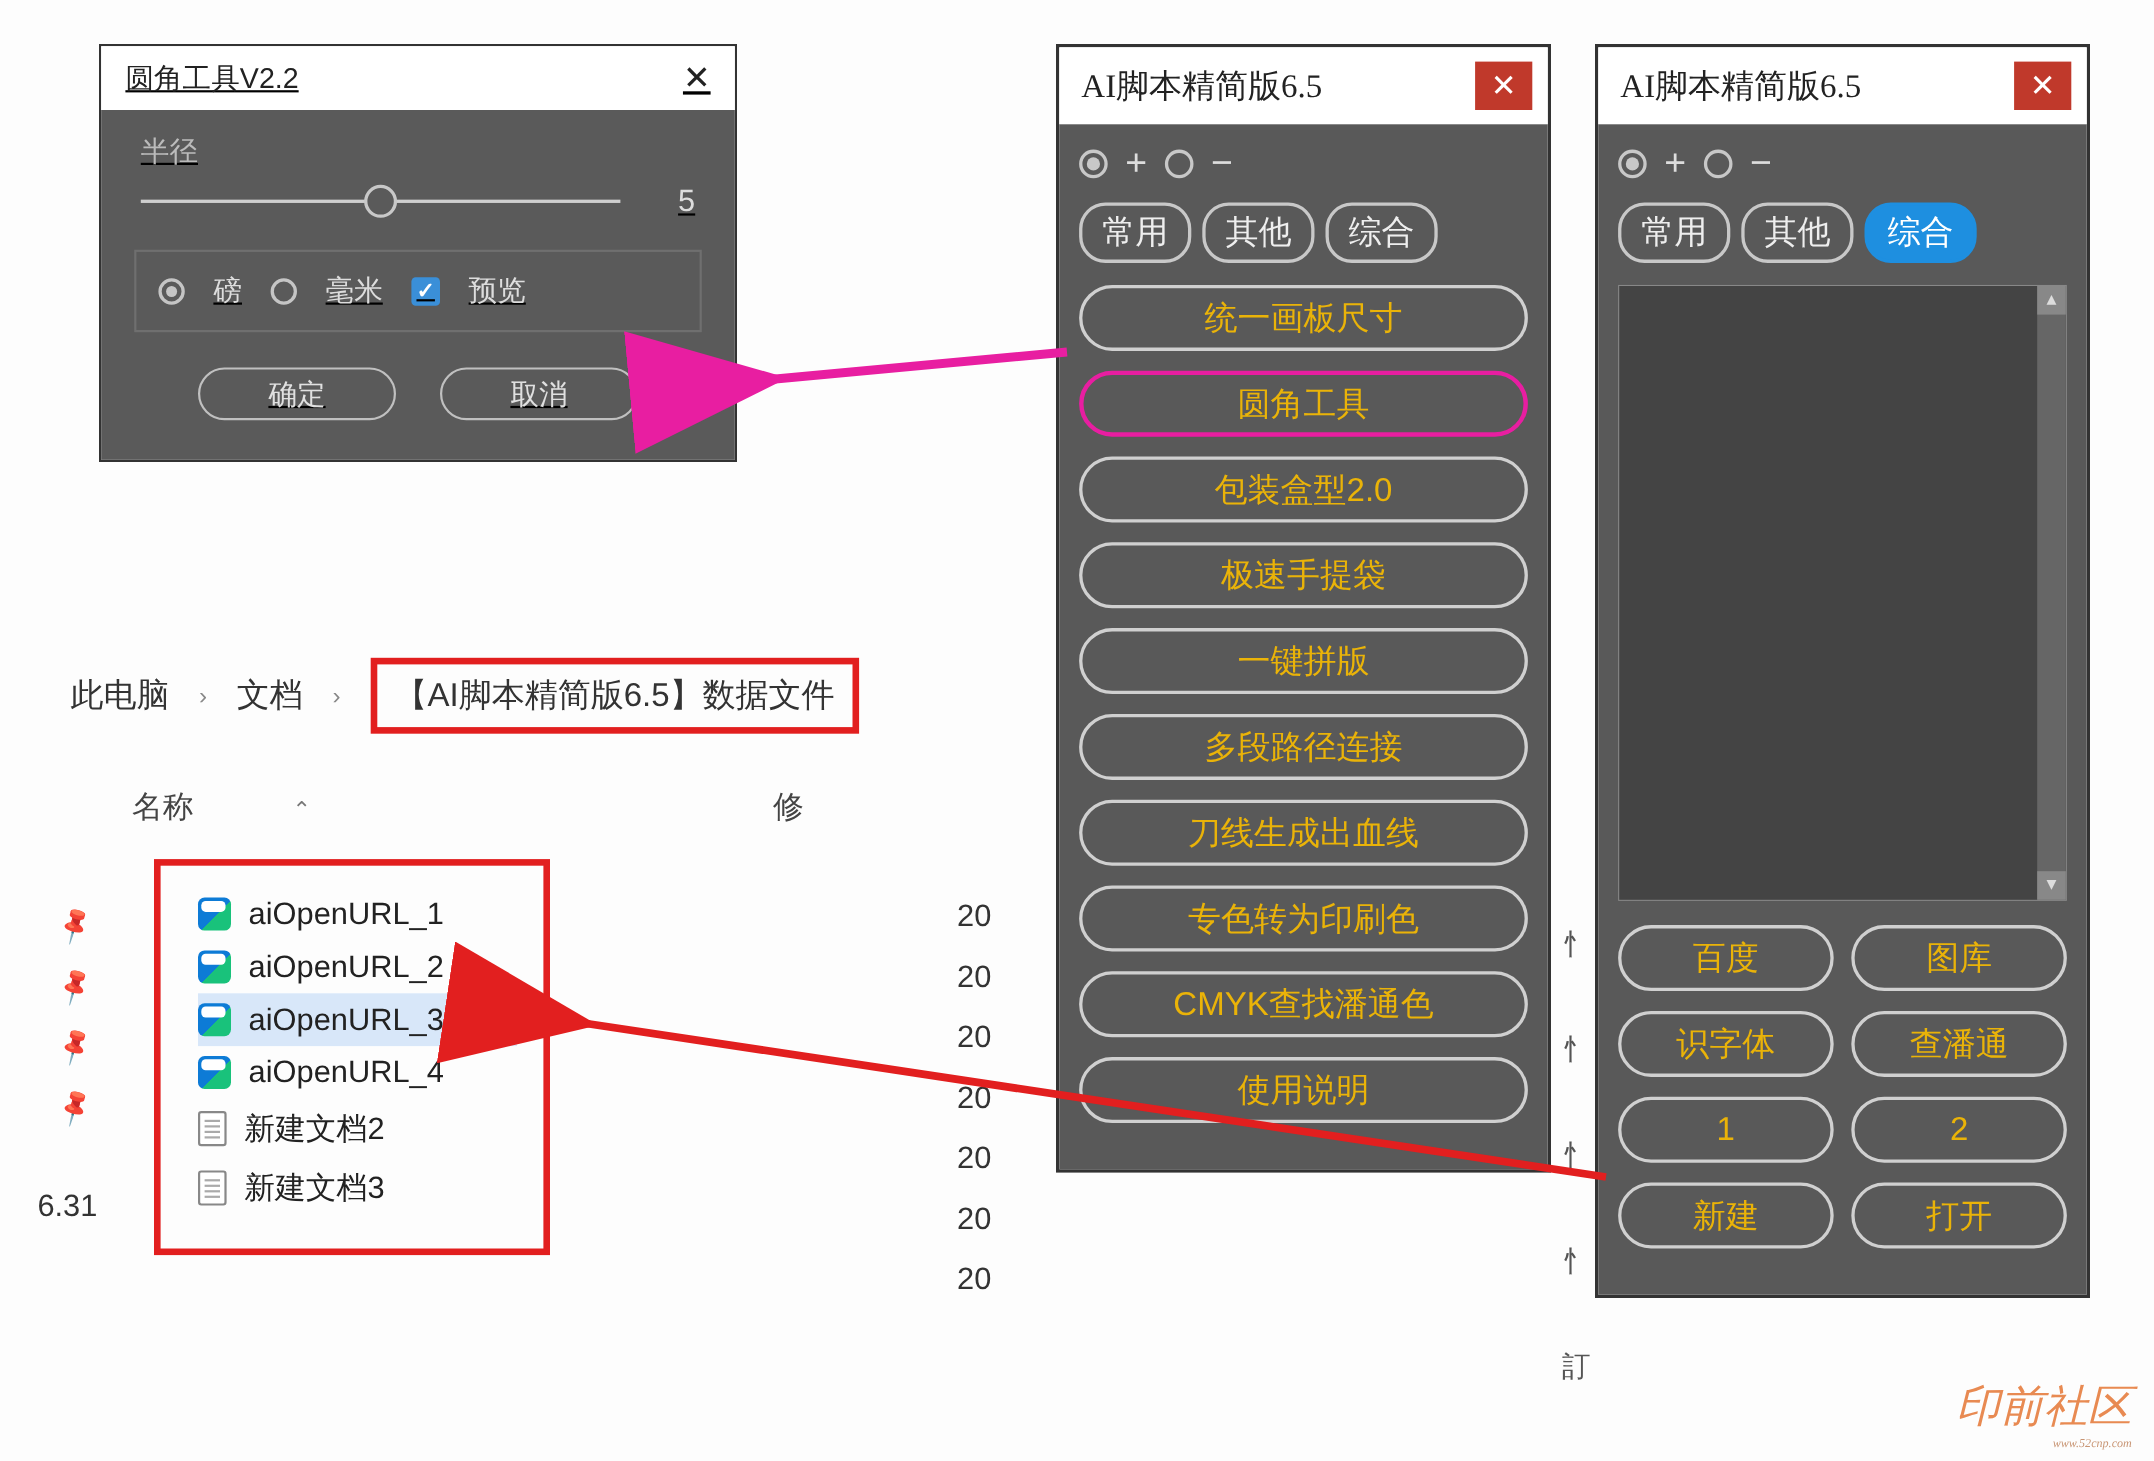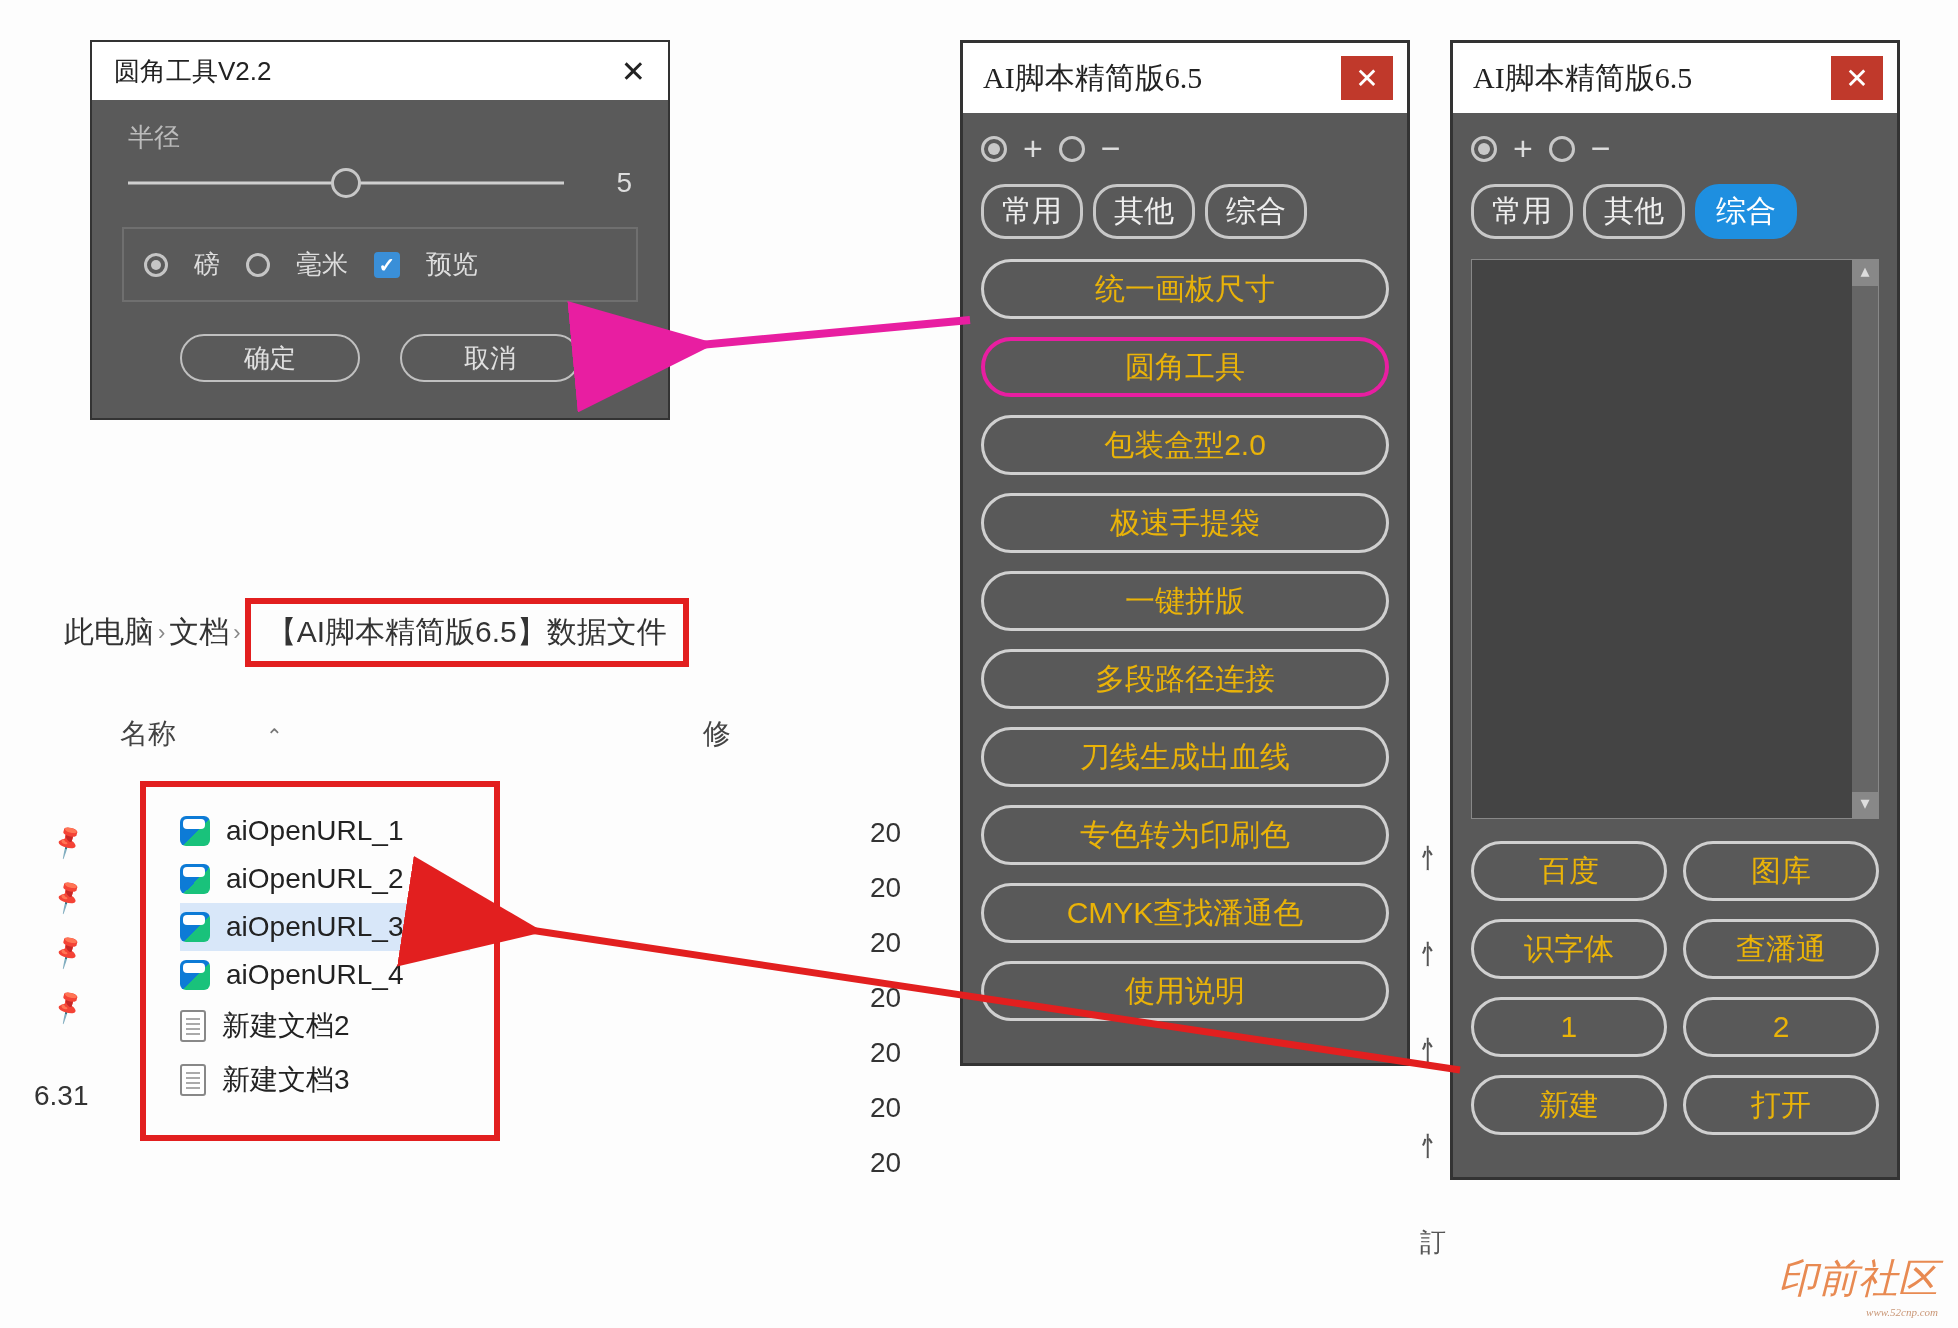--- a/index.html
+++ b/index.html
@@ -12,20 +12,21 @@
     overflow: hidden;
   }
 
   
   .dialog {
     position: absolute;
     left: 90px; top: 40px;
     width: 580px;
     border: 2px solid #333;
     background: #fff;
+    text-decoration: underline;
   }
   .dialog-titlebar {
     height: 58px;
     background: #fff;
     padding: 0 22px;
     display: flex;
     align-items: center;
     justify-content: space-between;
     font-size: 26px;
     color: #222;
@@ -89,21 +90,21 @@
   }
 
   
   .explorer {
     position: absolute;
     left: 40px; top: 580px;
     width: 920px;
   }
   .breadcrumb {
     font-size:30px; color:#333;
-    display:flex; align-items:center; gap:4px;
+    display:flex; align-items:center; gap:27px;
     padding: 18px 24px;
   }
   .breadcrumb .chev { color:#888; font-size:22px; }
   .breadcrumb .boxed {
     border:6px solid #e21f1f;
     padding: 8px 16px;
   }
   .explorer-head {
     margin-top: 30px;
     font-size:28px; color:#444;

